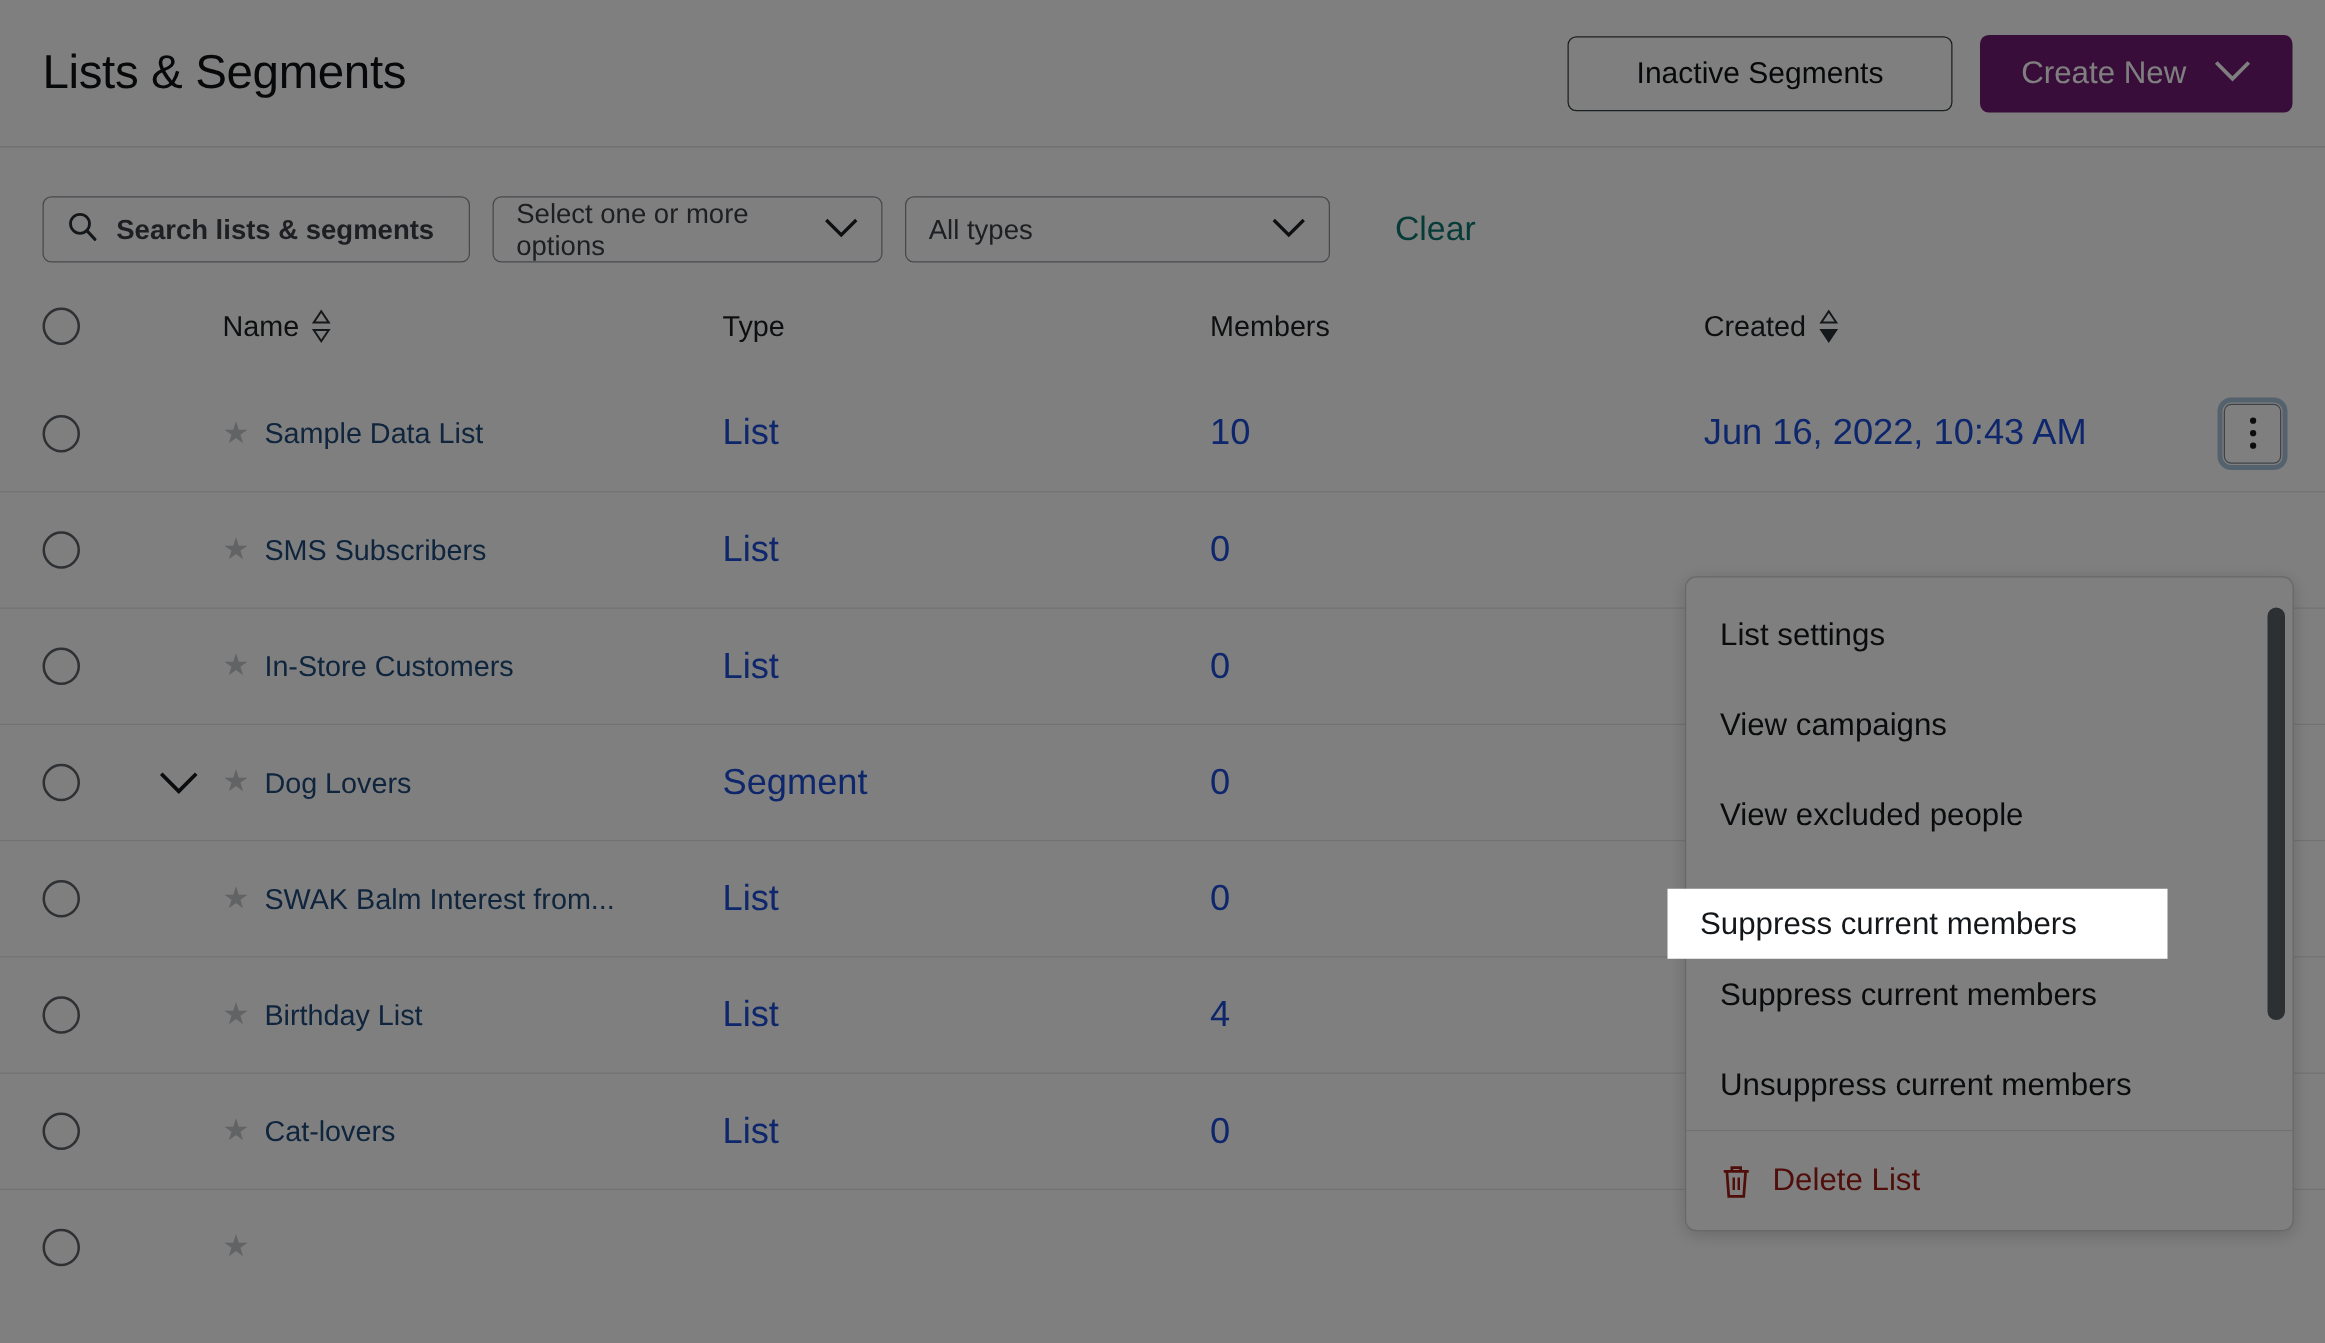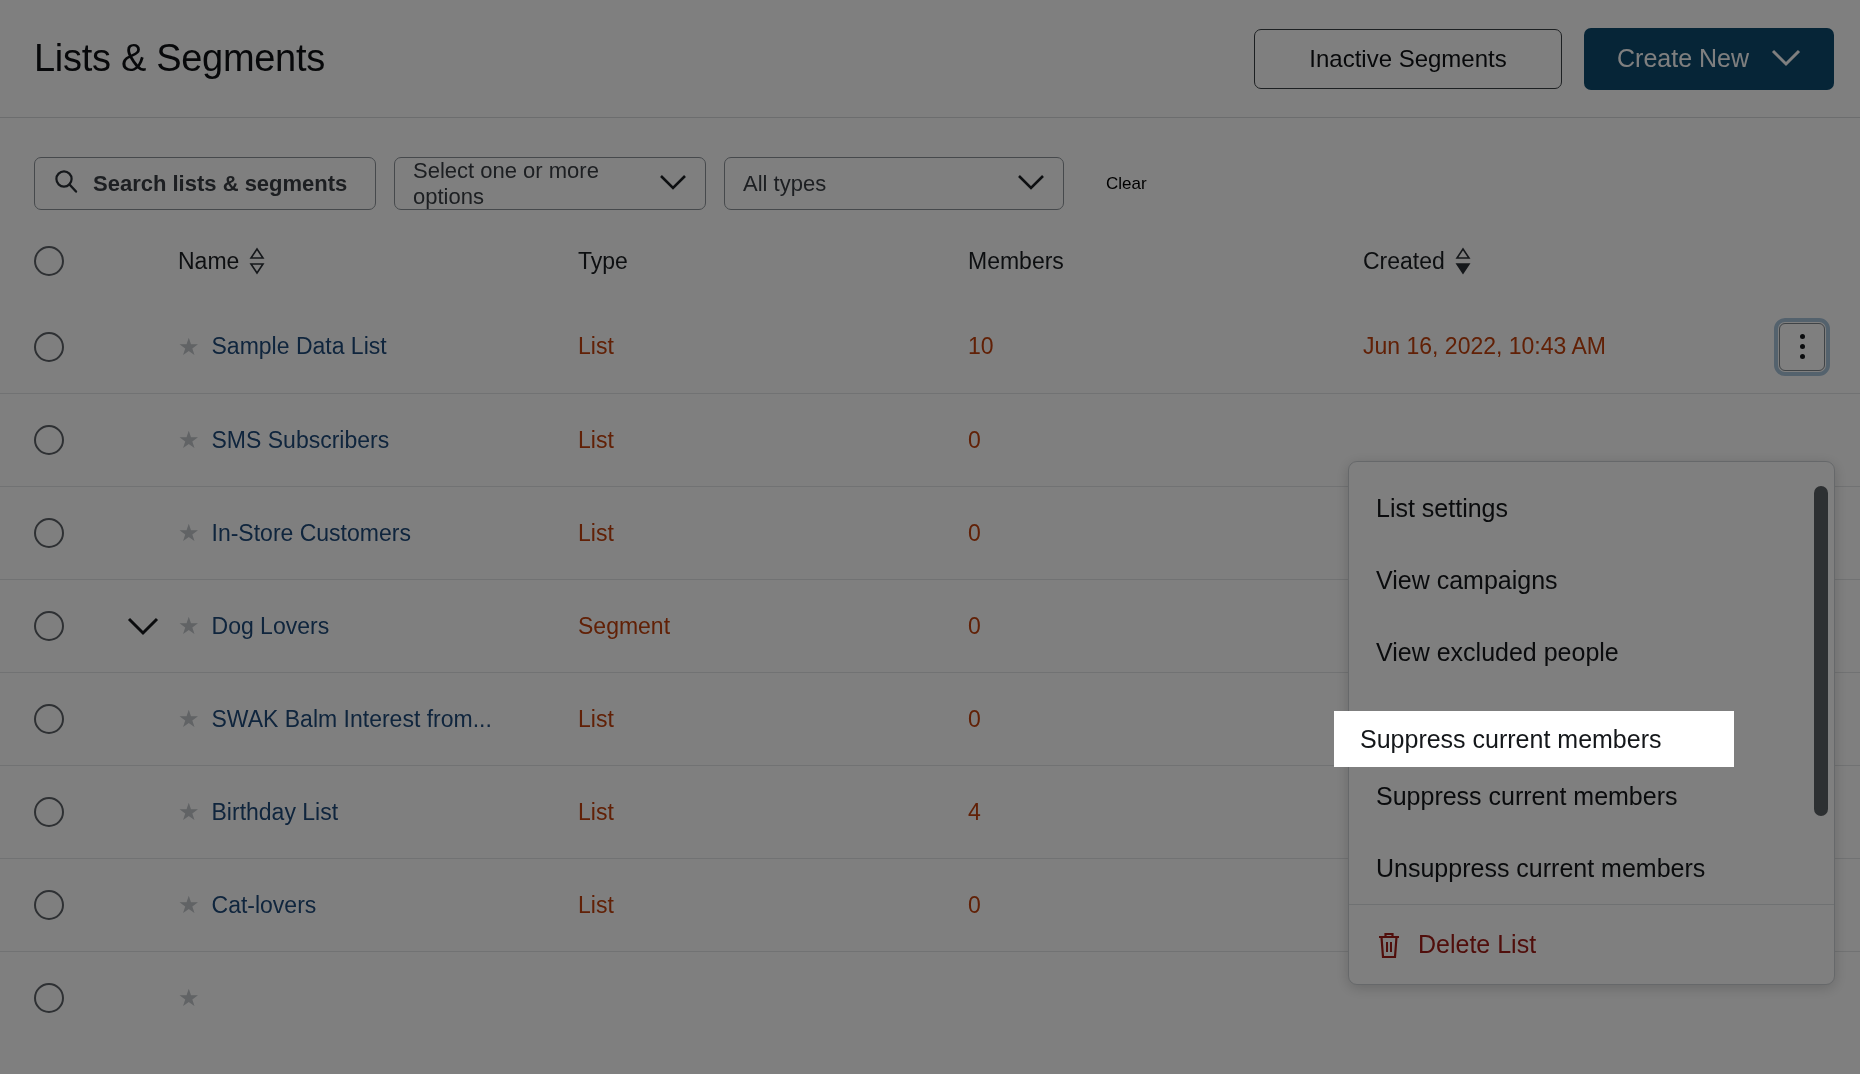--- a/index.html
+++ b/index.html
@@ -51,21 +51,21 @@
     font-size: 24px;
     font-family: inherit;
     display: flex; align-items: center; justify-content: center;
     cursor: pointer;
   }
   .btn-primary {
     height: 62px;
     min-width: 250px;
     border: none;
     border-radius: 7px;
-    background: #0c4a6e;
+    background: #701a75;
     color: #ffffff;
     font-size: 25px;
     font-family: inherit;
     display: flex; align-items: center; justify-content: center;
     gap: 22px;
     padding: 0 28px;
     cursor: pointer;
   }
   .btn-primary .chev { display: block; }
 
@@ -87,23 +87,23 @@
     padding: 0 18px;
     font-size: 22px;
     color: #3a3f45;
     cursor: pointer;
   }
   .field.search { width: 342px; gap: 14px; font-weight: bold; }
   .field.multiselect { width: 312px; justify-content: space-between; }
   .field.types { width: 340px; justify-content: space-between; }
   .field .ph { color: #3a3f45; }
   .clear-link {
-    font-size: 17px;
-    color: #000000;
-    margin-left: 24px;
+    font-size: 27px;
+    color: #0f766e;
+    margin-left: 34px;
     cursor: pointer;
     text-decoration: none;
   }
 
   
   .table { padding: 0 0 0 0; }
   .row {
     display: flex;
     align-items: center;
     height: 93px;
@@ -136,22 +136,22 @@
   }
   .sort-ico { display: inline-block; line-height: 0; }
   .star { color: #c2c6ca; font-size: 24px; line-height: 1; }
   .name-link {
     font-size: 23px;
     color: #1f4a7a;
     cursor: pointer;
     white-space: nowrap;
   }
   .cell {
-    font-size: 23px;
-    color: #c2410c;
+    font-size: 29px;
+    color: #1d4ed8;
   }
   .kebab-btn {
     width: 46px; height: 48px;
     border: 1px solid #7e868d;
     border-radius: 6px;
     background: transparent;
     display: flex; flex-direction: column;
     align-items: center; justify-content: center;
     gap: 5px;
     cursor: pointer;

